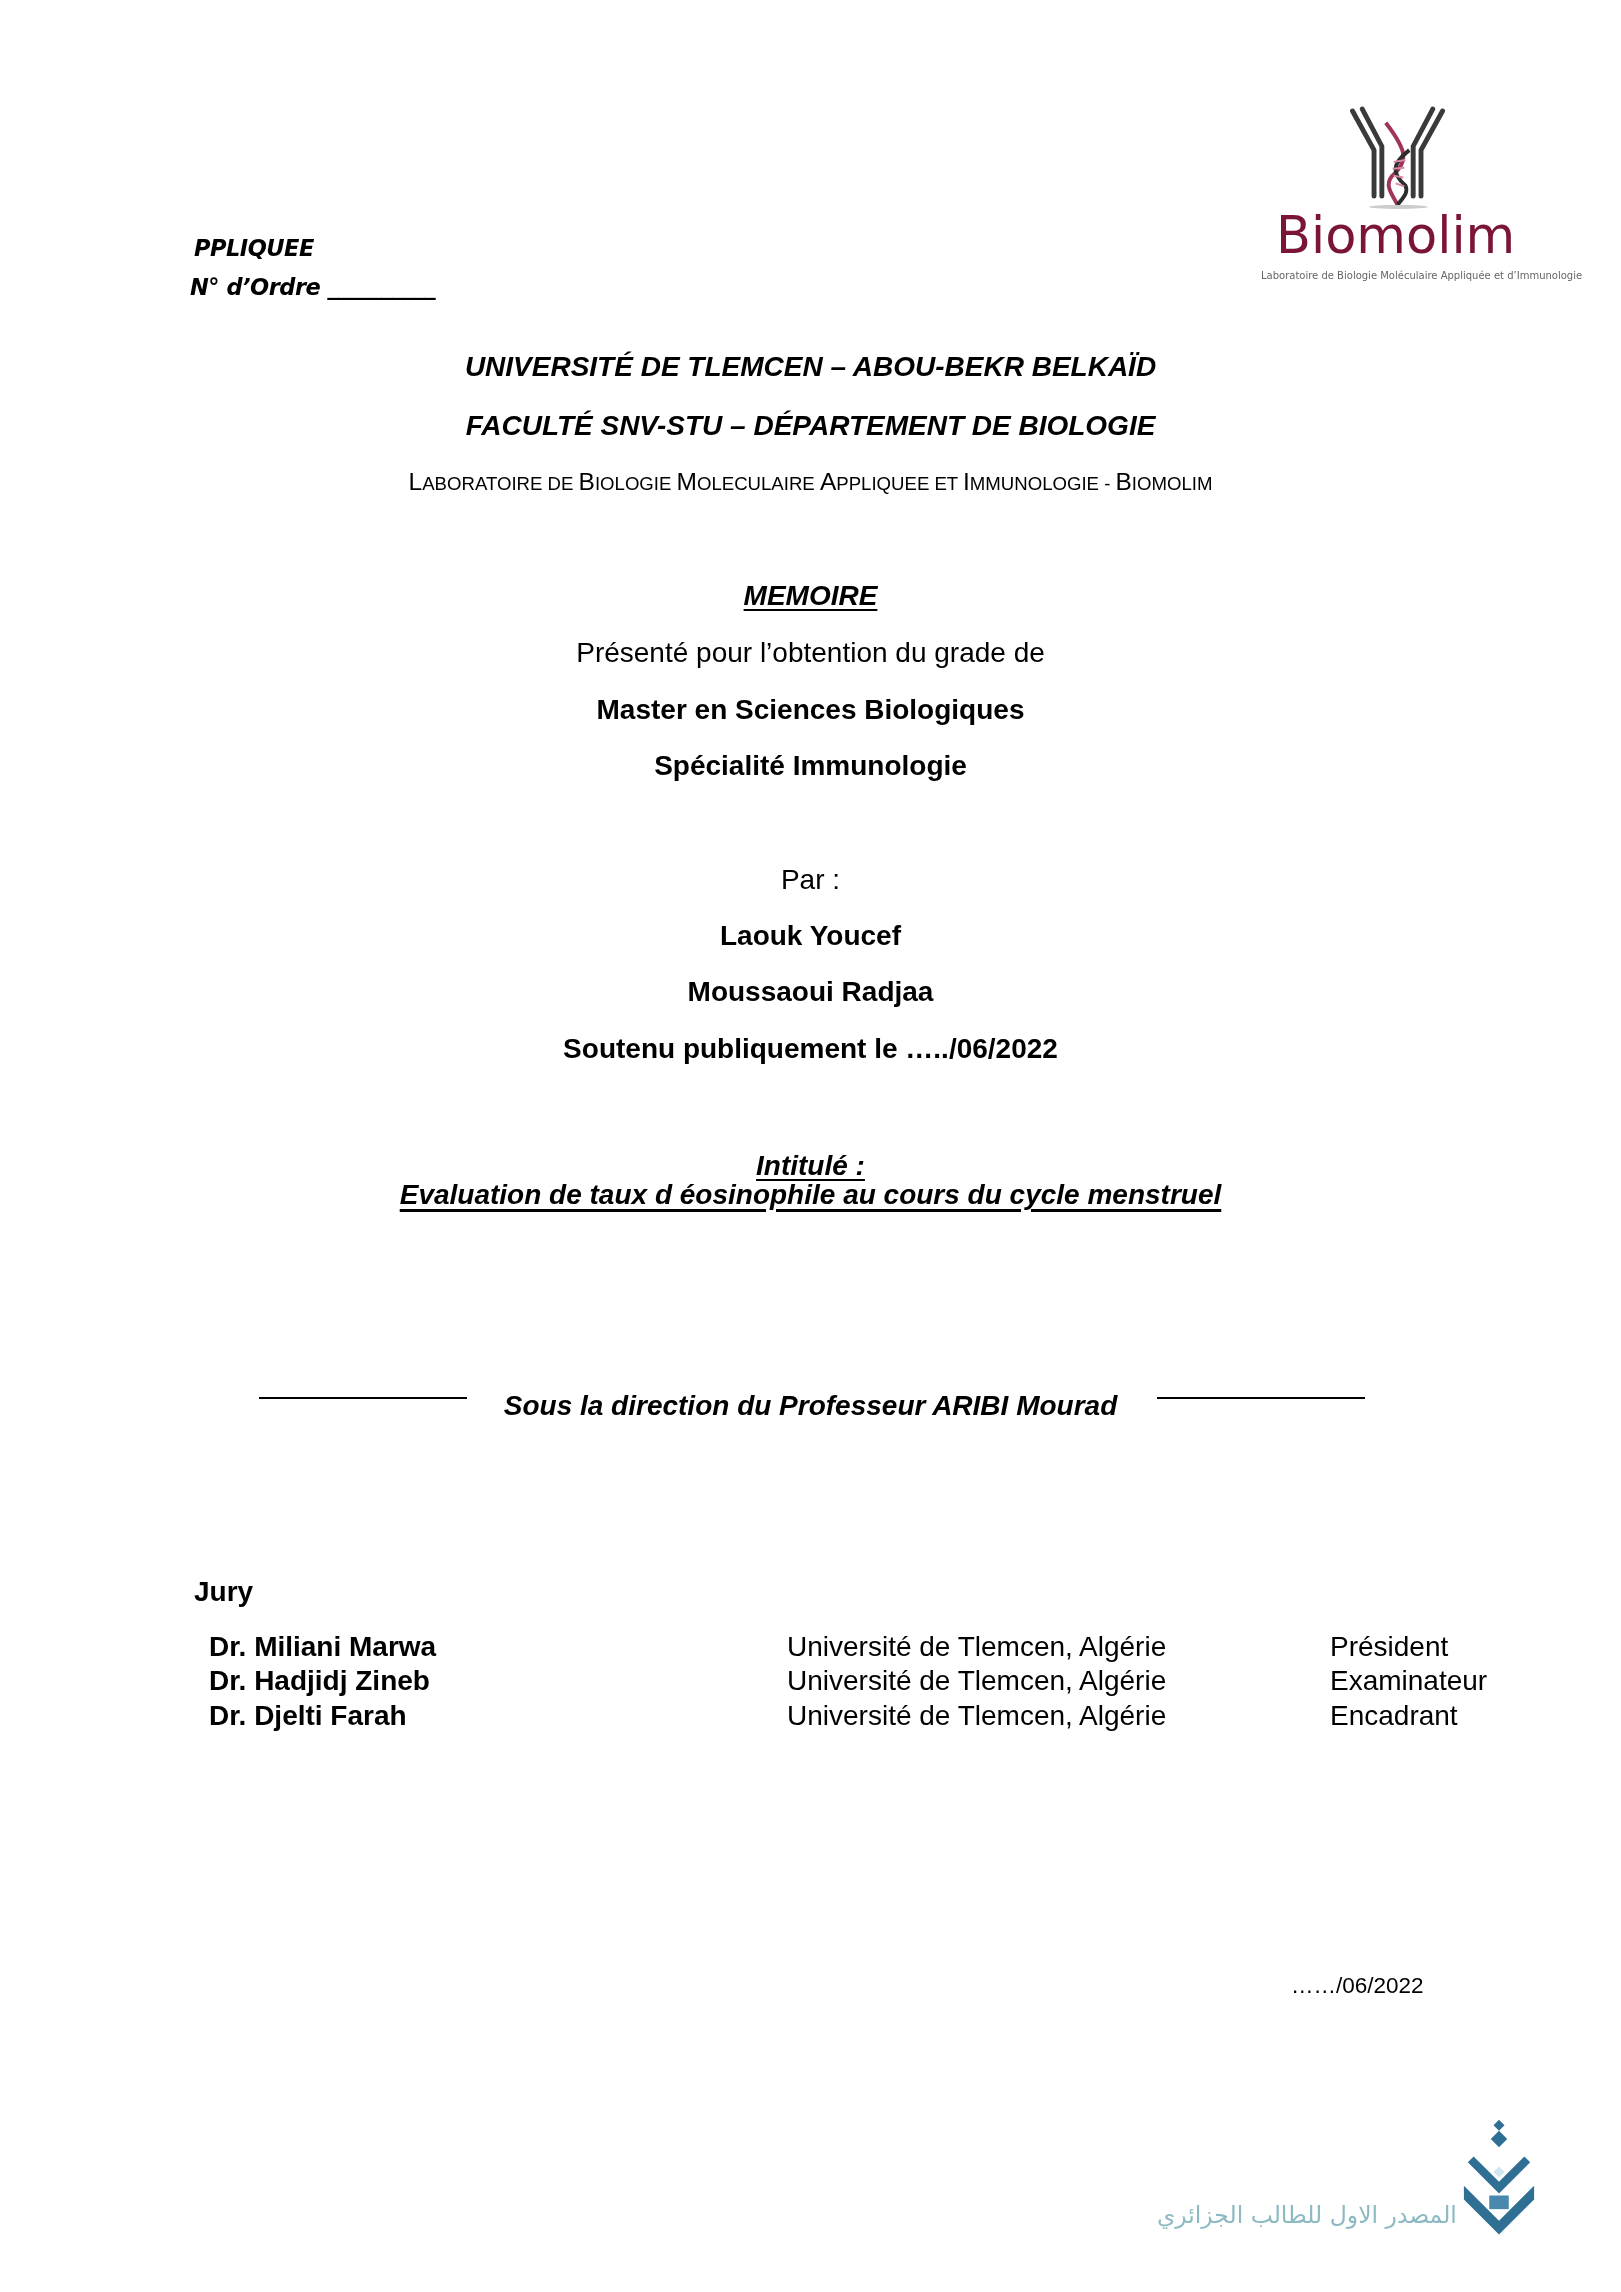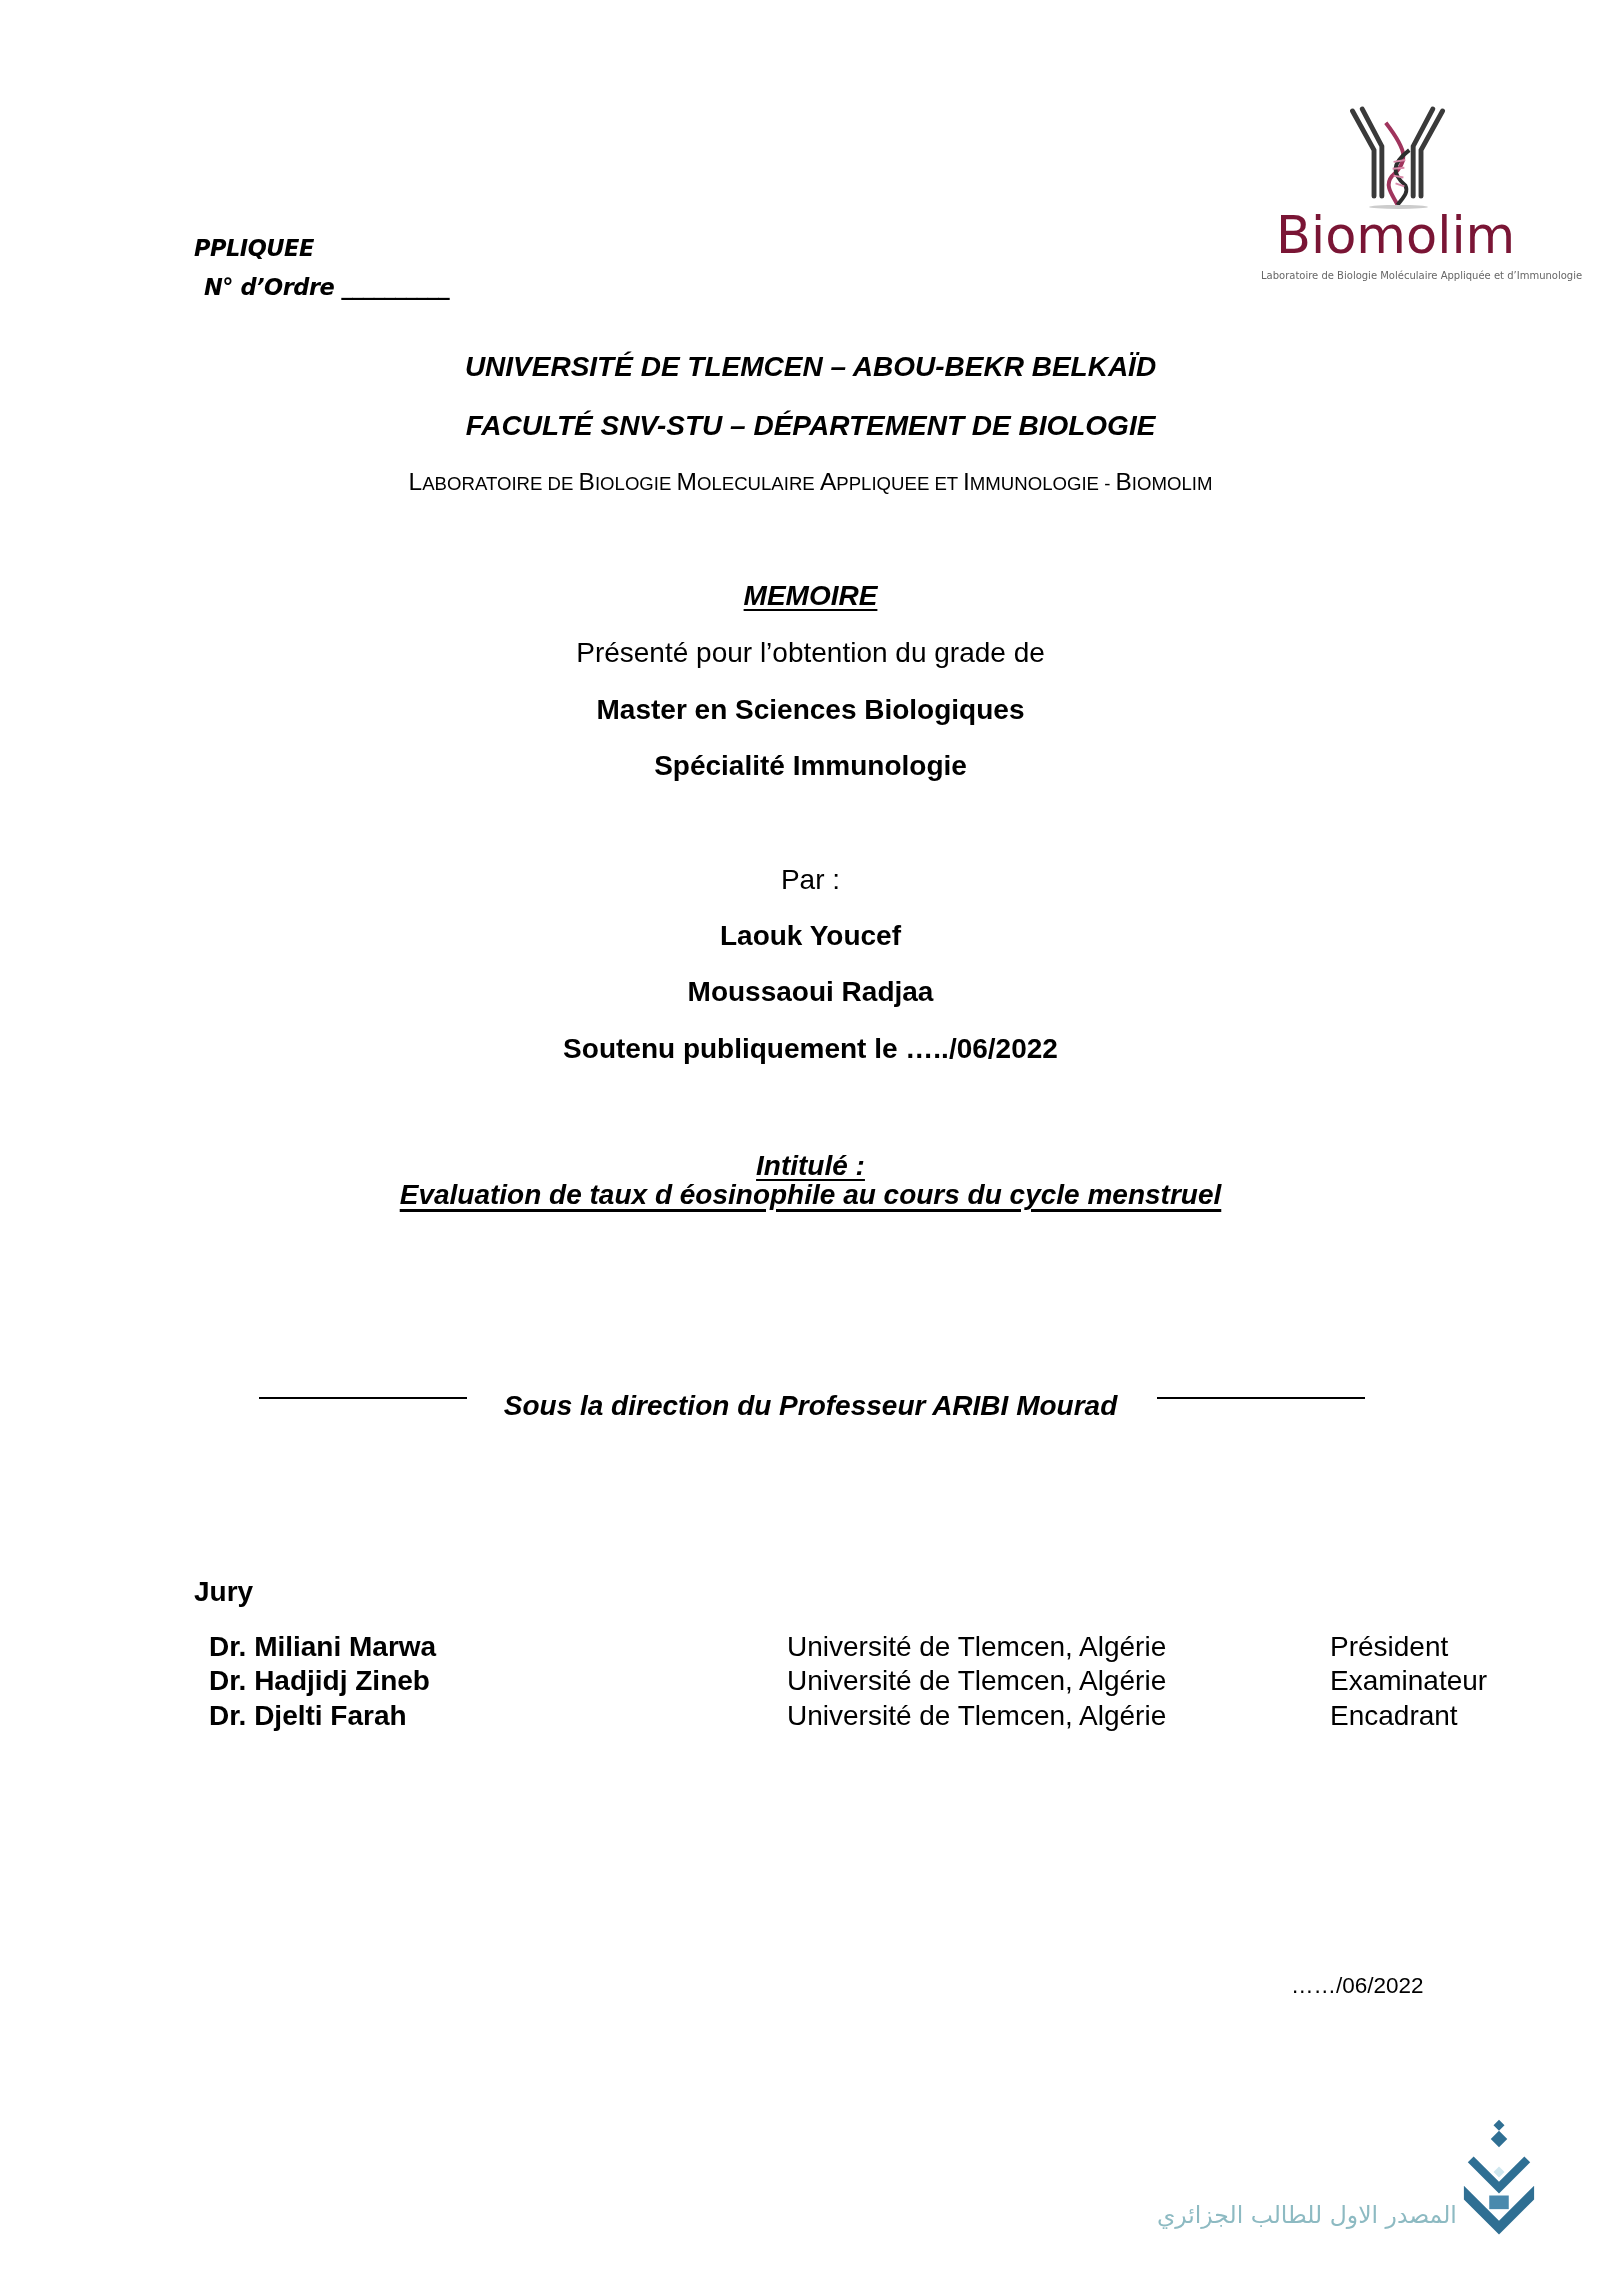--- a/index.html
+++ b/index.html
@@ -5,21 +5,21 @@
   html, body { margin: 0; padding: 0; background: #ffffff; }
   body {
     width: 1621px; height: 2293px; position: relative; overflow: hidden;
     font-family: "Liberation Sans", sans-serif; color: #000;
   }
   .abs { position: absolute; }
   .center { position: absolute; left: 0; width: 1621px; text-align: center; }
 
   
   .city { left: 194px; top: 235px; font-family: "DejaVu Sans", sans-serif; font-weight: bold; font-style: italic; font-size: 22.5px; letter-spacing: -0.5px; }
-  .ordre { left: 204px; top: 274px; font-family: "DejaVu Sans", sans-serif; font-weight: bold; font-style: italic; font-size: 22.5px; letter-spacing: -0.5px; }
+  .ordre { left: 190px; top: 274px; font-family: "DejaVu Sans", sans-serif; font-weight: bold; font-style: italic; font-size: 22.5px; letter-spacing: -0.5px; }
 
   
   .logo { left: 1237px; top: 103px; width: 323px; height: 186px; }
   .logo-word { position: absolute; left: 39px; top: 103px; font-family: "DejaVu Sans", sans-serif; font-size: 51px; color: #7a1535; letter-spacing: 0px; }
   .logo-sub { position: absolute; left: 8px; top: 167px; width: 323px; font-family: "DejaVu Sans", sans-serif; font-size: 10px; color: #666; white-space: nowrap; padding-left: 16px; }
 
   .uni { top: 351px; font-weight: bold; font-style: italic; font-size: 28px; }
   .fac { top: 410px; font-weight: bold; font-style: italic; font-size: 28px; }
   .lab { top: 468px; font-weight: normal; font-size: 24.5px; }
   .lab .sc { font-size: 18.6px; }

